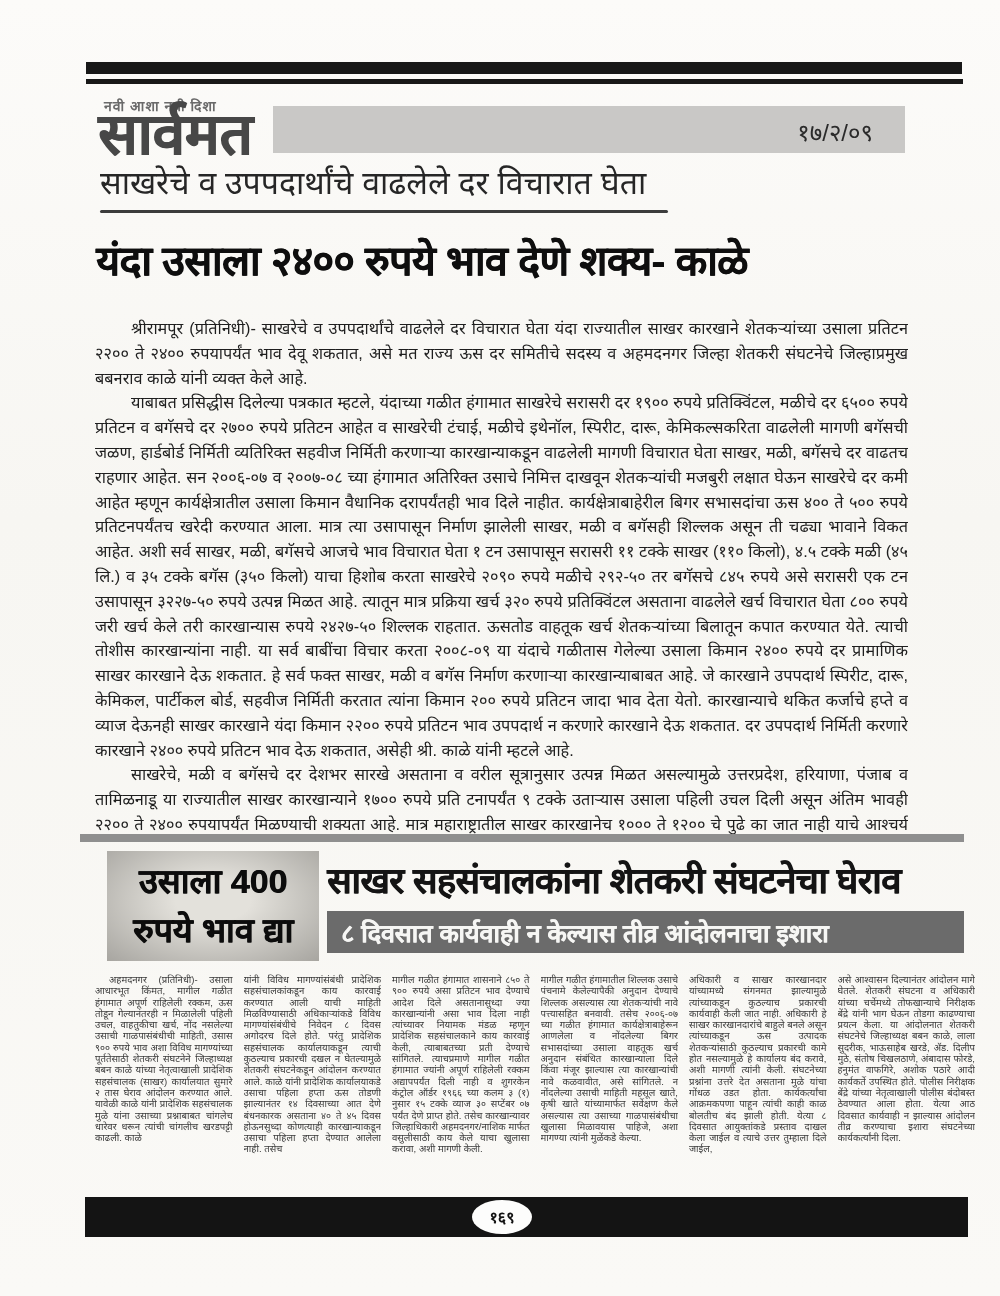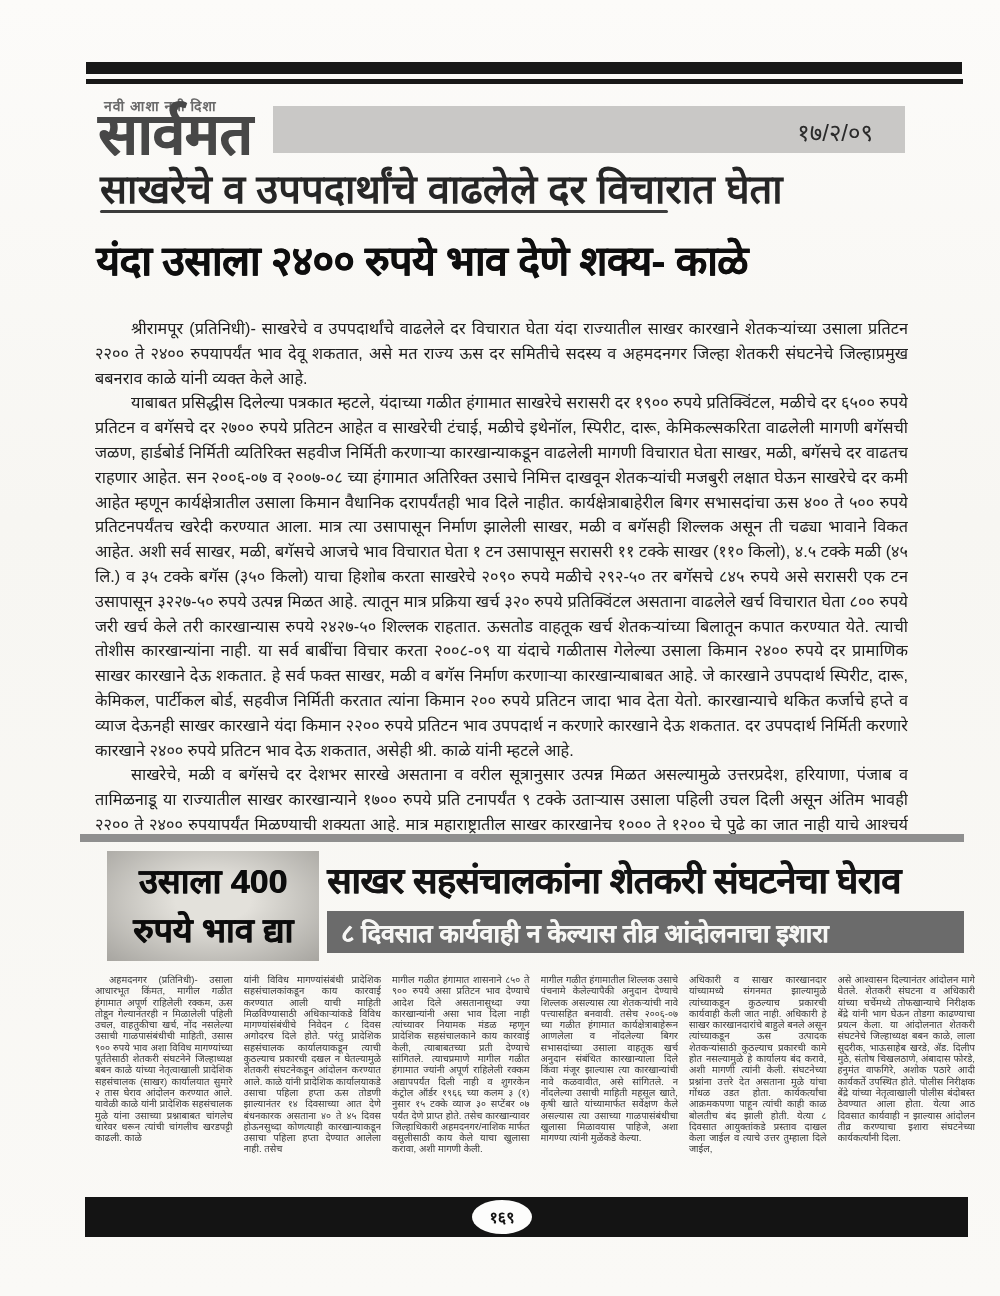--- a/index.html
+++ b/index.html
@@ -23,21 +23,21 @@
   .masthead-tagline{position:absolute;left:104px;top:96px;font-size:14px;color:#6a6a6a;font-weight:600;letter-spacing:1px;}
   .masthead-logo{
     position:absolute;left:98px;top:102px;
     font-size:58px;font-weight:900;color:#474747;line-height:1.1;
     text-shadow:1px 0 0 #474747;
   }
   .masthead-bar{position:absolute;left:273px;top:106px;width:632px;height:47px;background:#c9c8c6;}
   .masthead-date{position:absolute;right:32px;top:9px;font-size:24px;color:#2b2b2b;}
 
   
-  .kicker{position:absolute;left:100px;top:160px;width:760px;font-size:40px;font-weight:700;color:#262626;white-space:nowrap;}
+  .kicker{position:absolute;left:100px;top:160px;width:760px;font-size:32px;font-weight:400;color:#262626;white-space:nowrap;}
   .kicker-rule{position:absolute;left:100px;top:210px;width:568px;height:3px;background:#3c3c3c;border-radius:2px;}
   .headline1{
     position:absolute;left:96px;top:231px;width:810px;
     font-size:41px;font-weight:900;color:#0e0e0e;white-space:nowrap;
     letter-spacing:-0.5px;text-shadow:0.6px 0 0 #0e0e0e;
   }
   .article1-body{
     position:absolute;left:95px;top:316px;width:813px;height:518px;overflow:hidden;
     font-size:16.3px;line-height:24.8px;text-align:justify;color:#1e1e1e;
   }

